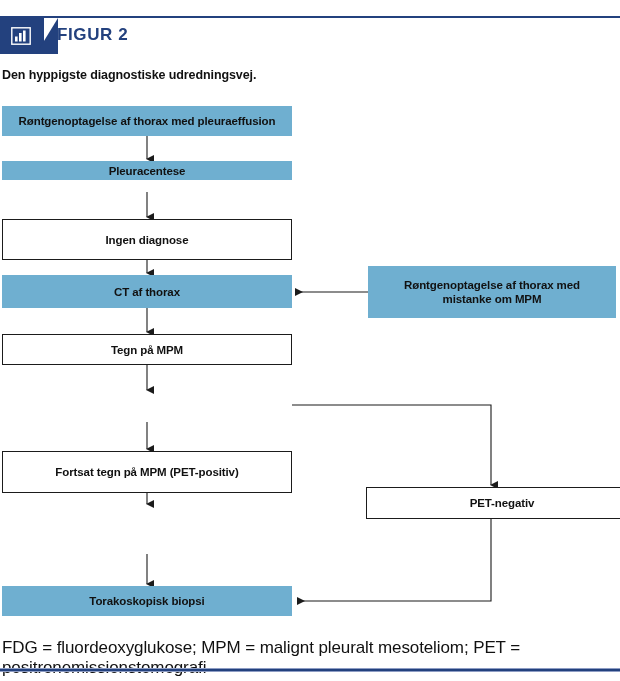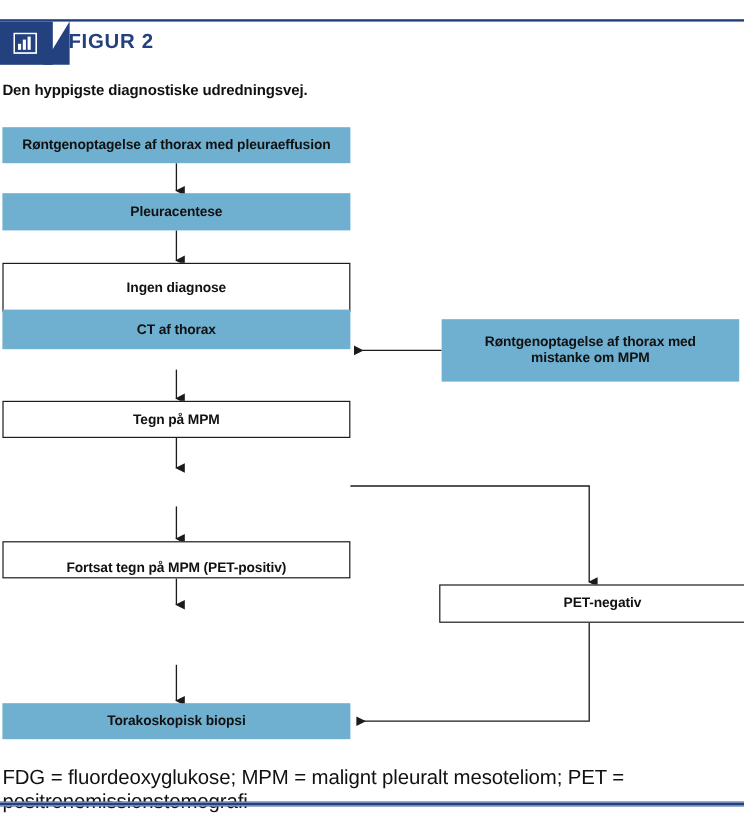--- a/index.html
+++ b/index.html
@@ -160,33 +160,33 @@
       <line x1="147" y1="554" x2="147" y2="584" marker-end="url(#arrowDown)"></line>
       <line x1="368" y1="292" x2="296" y2="292" marker-end="url(#arrowLeft)"></line>
       <polyline points="292,405 491,405 491,485" marker-end="url(#arrowDown)"></polyline>
       <polyline points="491,519 491,601 298,601" marker-end="url(#arrowLeft)"></polyline>
     </g>
   </svg>
 
   <div class="node filled" style="left:2px; top:106px; width:290px; height:30px;">
     <span class="node-label">Røntgenoptagelse af thorax med pleuraeffusion</span>
   </div>
-  <div class="node filled" style="left:2px; top:161px; width:290px; height:31px;text-align:right;">
+  <div class="node filled" style="left:2px; top:161px; width:290px; height:19px;text-align:right;">
     <span class="node-label">Pleuracentese</span>
   </div>
   <div class="node outline" style="left:2px; top:219px; width:290px; height:41px;">
     <span class="node-label">Ingen diagnose</span>
   </div>
-  <div class="node filled" style="left:2px; top:258px; width:290px; height:33px;">
+  <div class="node filled" style="left:2px; top:275px; width:290px; height:33px;">
     <span class="node-label">CT af thorax</span>
   </div>
   <div class="node outline" style="left:2px; top:334px; width:290px; height:31px;">
     <span class="node-label">Tegn på MPM</span>
   </div>
-  <div class="node outline" style="left:2px; top:451px; width:290px; height:31px;align-items:flex-end;">
+  <div class="node outline" style="left:2px; top:451px; width:290px; height:42px;">
     <span class="node-label">Fortsat tegn på MPM (PET-positiv)</span>
   </div>
   <div class="node filled" style="left:2px; top:586px; width:290px; height:30px;">
     <span class="node-label">Torakoskopisk biopsi</span>
   </div>
   <div class="node filled" style="left:368px; top:266px; width:248px; height:52px;">
     <span class="node-label">Røntgenoptagelse af thorax med
 mistanke om MPM</span>
   </div>
   <div class="node outline" style="left:366px; top:487px; width:272px; height:32px;">

